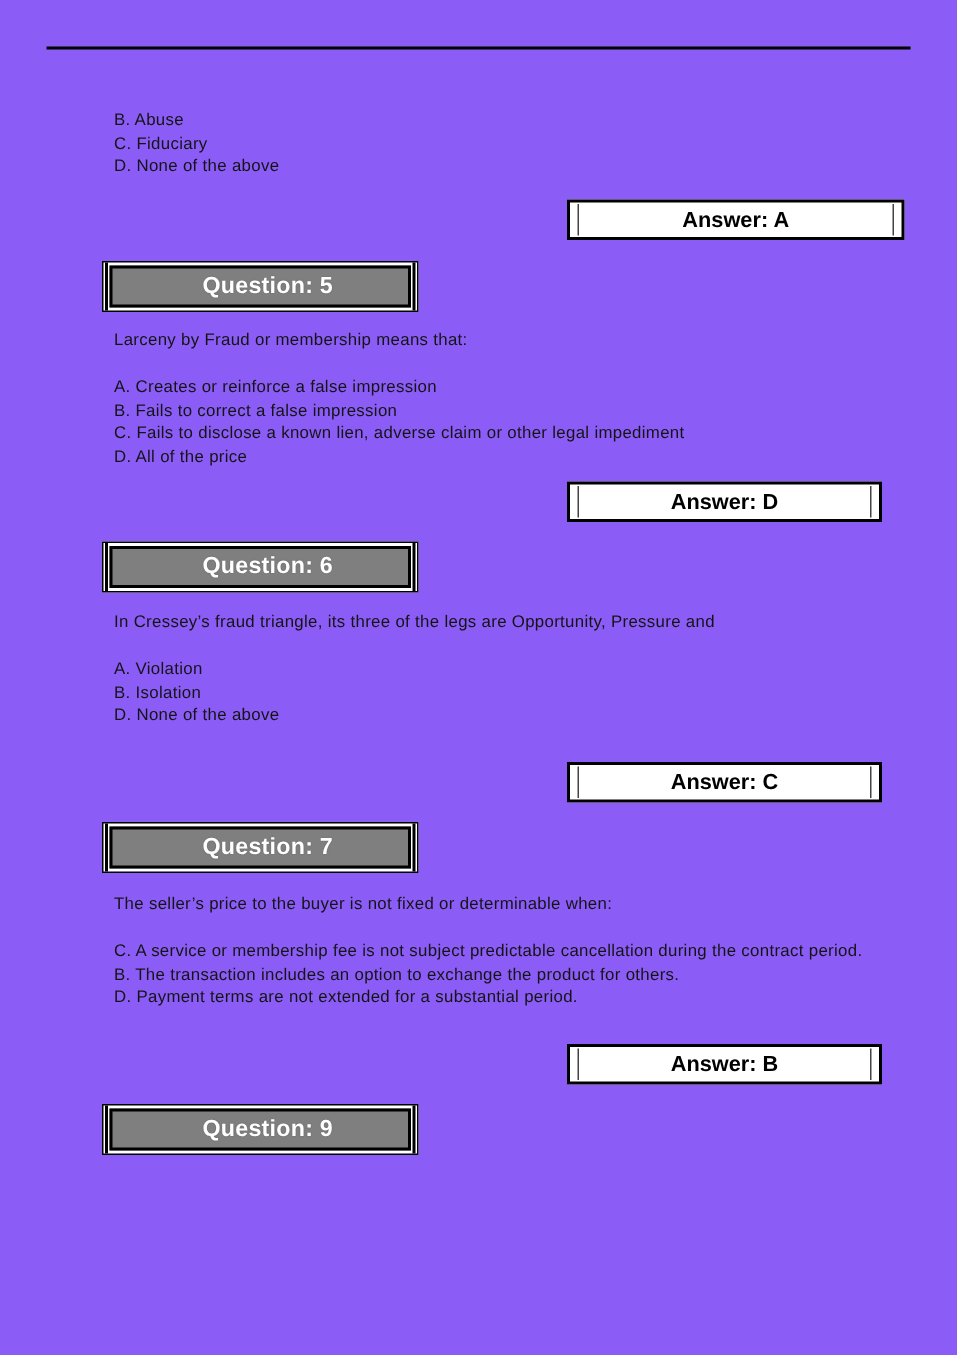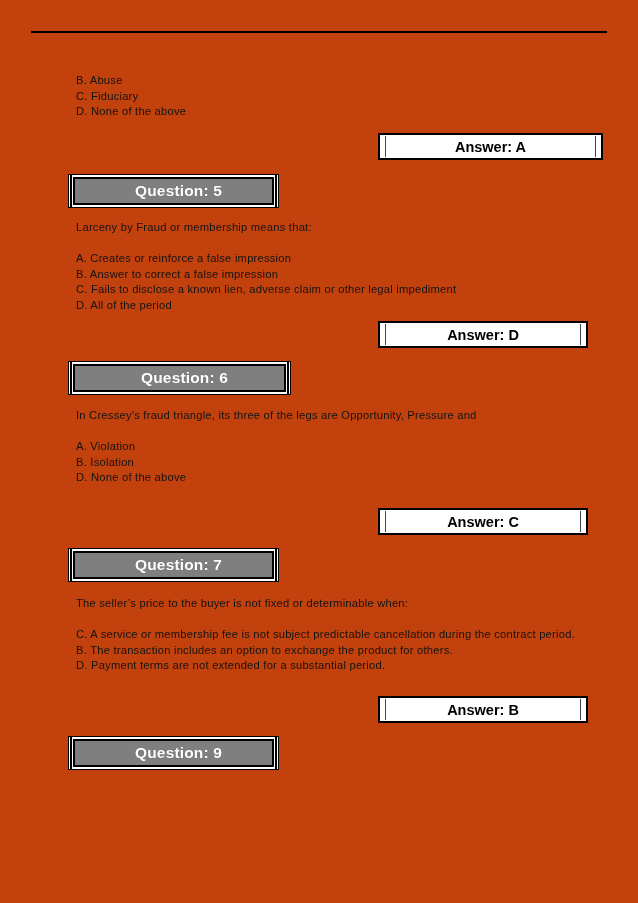--- a/index.html
+++ b/index.html
@@ -8,21 +8,21 @@
     background: #ffffff;
   }
   body {
     font-family: "Liberation Sans", sans-serif;
     color: #000000;
   }
   #page {
     position: relative;
     width: 638px;
     height: 903px;
-    background: #c2410c;
+    background: #8b5cf6;
     overflow: hidden;
   }
 
   
   .top-rule {
     position: absolute;
     left: 31px;
     top: 31px;
     width: 576px;
     height: 2px;
@@ -162,33 +162,33 @@
     <div class="frame-inner"></div>
     <div class="cap left"></div>
     <div class="cap right"></div>
     <div class="qlabel">Question: 5</div>
   </div>
 
   <div class="content" style="top: 220px;">
     <div class="txt">Larceny by Fraud or membership means that:</div>
     <div class="txt gap"></div>
     <div class="txt">A. Creates or reinforce a false impression</div>
-    <div class="txt">B. Answer to correct a false impression</div>
+    <div class="txt">B. Fails to correct a false impression</div>
     <div class="txt">C. Fails to disclose a known lien, adverse claim or other legal impediment</div>
-    <div class="txt">D. All of the period</div>
+    <div class="txt">D. All of the price</div>
   </div>
 
   <div class="abox" style="top: 321px;">
     <div class="abox-frame"></div>
     <div class="acap left"></div>
     <div class="acap right"></div>
     <div class="alabel">Answer: D</div>
   </div>
 
-  <div class="qbar" style="top: 361px; padding-left: 12px;">
+  <div class="qbar" style="top: 361px;">
     <div class="frame-outer"></div>
     <div class="frame-mid"></div>
     <div class="frame-inner"></div>
     <div class="cap left"></div>
     <div class="cap right"></div>
     <div class="qlabel">Question: 6</div>
   </div>
 
   <div class="content" style="top: 408px;">
     <div class="txt">In Cressey’s fraud triangle, its three of the legs are Opportunity, Pressure and</div>

